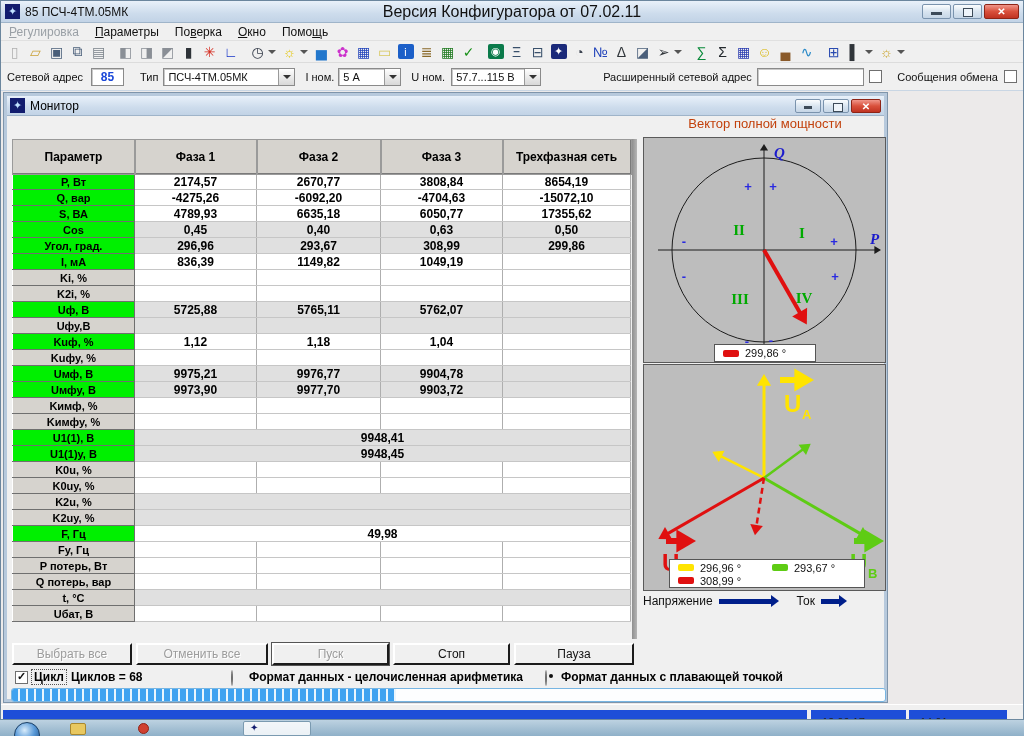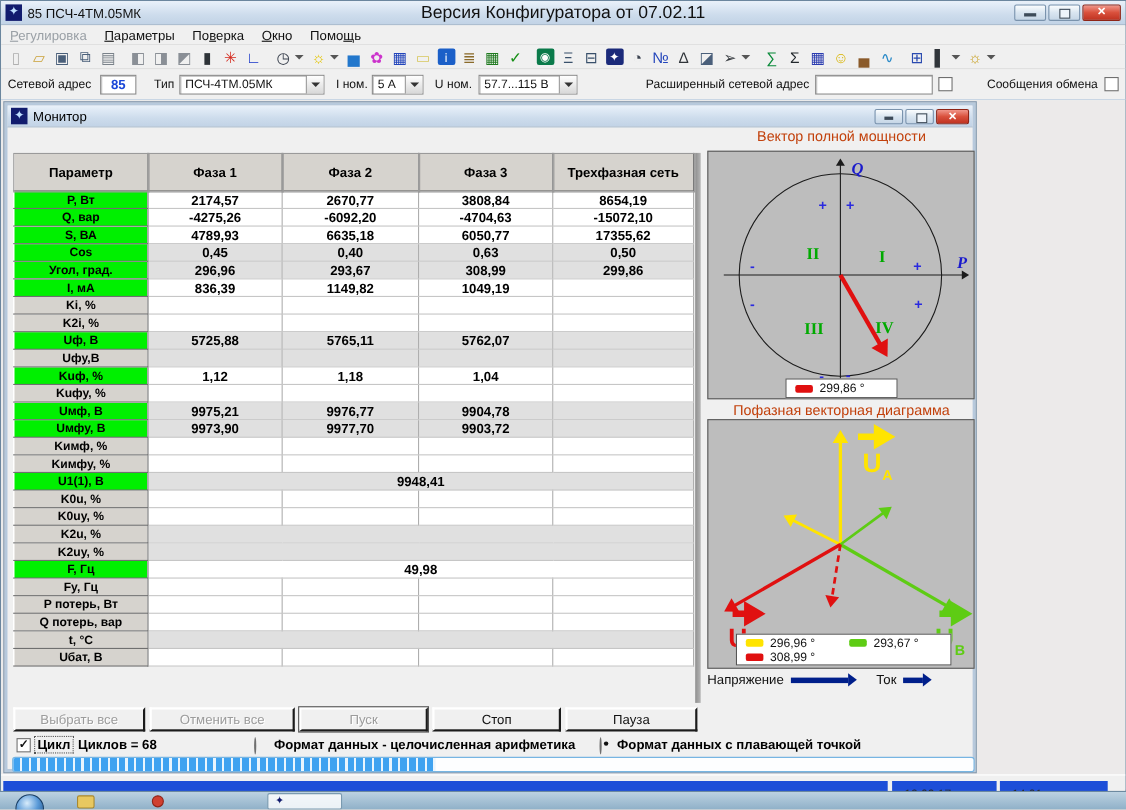--- a/index.html
+++ b/index.html
@@ -186,21 +186,21 @@
 
     <div class="addressbar">
       <span style="margin-left:6px">Сетевой адрес</span>
       <span class="sunken addr-box" style="margin-left:8px">85</span>
       <span style="margin-left:16px">Тип</span>
       <span class="sunken combo" style="margin-left:5px;width:132px">
         <span class="combo-text" style="flex:1">ПСЧ-4ТМ.05МК</span>
         <span class="combo-btn"></span>
       </span>
       <span style="margin-left:10px">I ном.</span>
-      <span class="sunken combo" style="margin-left:4px;width:47px">
+      <span class="sunken combo" style="margin-left:4px;width:63px">
         <span class="combo-text" style="flex:1">5 А</span>
         <span class="combo-btn"></span>
       </span>
       <span style="margin-left:10px">U ном.</span>
       <span class="sunken combo" style="margin-left:6px;width:90px">
         <span class="combo-text" style="flex:1">57.7...115 В</span>
         <span class="combo-btn"></span>
       </span>
       <span style="margin-left:62px">Расширенный сетевой адрес</span>
       <span class="sunken" style="margin-left:5px;width:107px;height:18px"></span>
@@ -350,20 +350,24 @@
                 <tr>
                   <td class="lbl">Kимфу, %</td>
                   <td class="val"></td>
                   <td class="val"></td>
                   <td class="val"></td>
                   <td class="val"></td>
                 </tr>
                 <tr class="shade">
                   <td class="lbl green">U1(1), В</td>
                   <td class="val" colspan="4">9948,41</td>
+                </tr>
+                <tr class="shade">
+                  <td class="lbl green">U1(1)у, В</td>
+                  <td class="val" colspan="4">9948,45</td>
                 </tr>
                 <tr>
                   <td class="lbl">K0u, %</td>
                   <td class="val"></td>
                   <td class="val"></td>
                   <td class="val"></td>
                   <td class="val"></td>
                 </tr>
                 <tr>
                   <td class="lbl">K0uу, %</td>
@@ -446,21 +450,20 @@
                   <line x1="120" y1="112" x2="156.14626298217584" y2="174.9619541661739" stroke="#e01010" stroke-width="4"></line>
                   <polygon points="162.81788727916145,186.58303110593604 148.1900774613594,178.3764983463466 163.10668368254665,169.81292089051433" fill="#e01010"></polygon>
                 </svg>
               <div class="legend" style="left:70px;top:206px;width:102px;height:18px" id="power-legend">
                   <div class="lrow" style="height: 16px;">
                     <span class="swatch" style="background: rgb(224, 16, 16);"></span>
                     <span>299,86 °</span>
                   </div>
                 </div>
             </div>
-            <div class="panel-title" style="margin-top:3px">Пофазная векторная диаграмма</div>
             <div class="gpanel" style="height:227px;margin-top:1px">
               <svg id="phase-svg" width="241" height="225">
                   <line x1="120" y1="113" x2="120" y2="19.8" stroke="#ffe400" stroke-width="3"></line>
                   <polygon points="120,9 127.1,20.8 112.9,20.8" fill="#ffe400"></polygon>
                   <line x1="120" y1="113" x2="76.77082226881053" y2="91.01163506112304" stroke="#ffe400" stroke-width="2.5"></line>
                   <polygon points="68.30325137301054,86.7046357431987 80.5410345387705,85.80510075897509 74.78325650322952,97.1249060617814" fill="#ffe400"></polygon>
                   <line x1="136" y1="15" x2="151.4" y2="15" stroke="#ffe400" stroke-width="6"></line>
                   <polygon points="170,15 150.4,26.6 150.4,3.4000000000000004" fill="#ffe400"></polygon>
                   <text x="140" y="47" fill="#ffe400" font-size="24" font-weight="bold">U</text>
                   <text x="158" y="54" fill="#ffe400" font-size="13" font-weight="bold">A</text>

